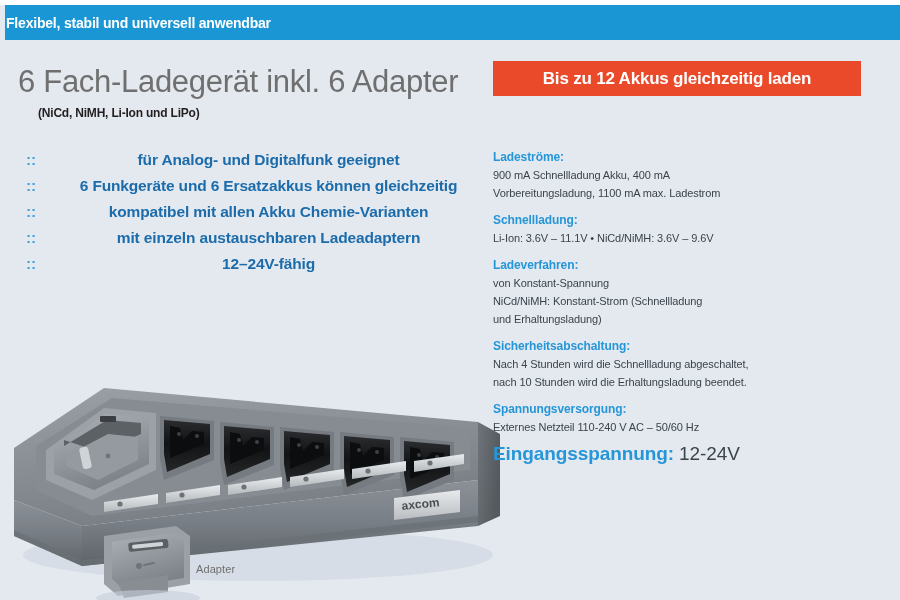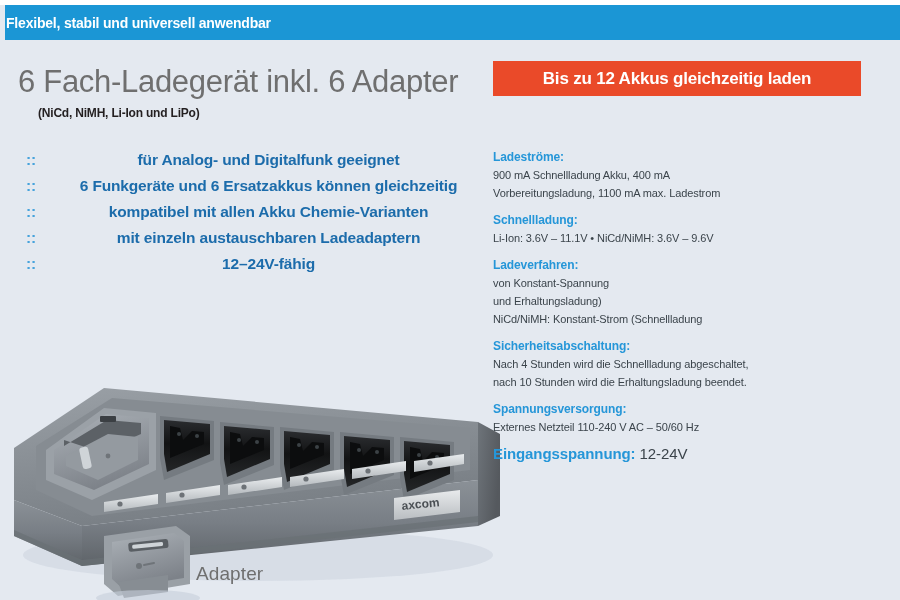--- a/index.html
+++ b/index.html
@@ -115,21 +115,21 @@
     top: 290px;
     width: 500px;
     height: 270px;
   }
   .photo svg { display: block; }
 
   .adapter-caption {
     position: absolute;
     left: 196px;
     top: 523px;
-    font-size: 19px;
+    font-size: 11px;
     font-weight: 400;
     color: #6f6f6f;
     letter-spacing: 0.1px;
   }
 
   
   .right-col {
     position: absolute;
     left: 482px;
     top: 40px;
@@ -171,21 +171,21 @@
     line-height: 18px;
     letter-spacing: -0.1px;
   }
   .spec-line {
     font-size: 11px;
     color: #3b444b;
     line-height: 18px;
     letter-spacing: -0.1px;
   }
   .spec-inline {
-    font-size: 15px;
+    font-size: 19px;
     line-height: 18px;
     letter-spacing: -0.1px;
   }
   .spec-inline .k {
     font-weight: bold;
     color: #2596d8;
   }
   .spec-inline .v {
     color: #3b444b;
   }
@@ -392,22 +392,22 @@
       </div>
 
       <div class="spec-block">
         <div class="spec-heading">Schnellladung:</div>
         <div class="spec-line">Li-Ion: 3.6V – 11.1V • NiCd/NiMH: 3.6V – 9.6V</div>
       </div>
 
       <div class="spec-block">
         <div class="spec-heading">Ladeverfahren:</div>
         <div class="spec-line">von Konstant-Spannung</div>
+        <div class="spec-line">NiCd/NiMH: Konstant-Strom (Schnellladung</div>
         <div class="spec-line">und Erhaltungsladung)</div>
-        <div class="spec-line">NiCd/NiMH: Konstant-Strom (Schnellladung</div>
       </div>
 
       <div class="spec-block">
         <div class="spec-heading">Sicherheitsabschaltung:</div>
         <div class="spec-line">Nach 4 Stunden wird die Schnellladung abgeschaltet,</div>
         <div class="spec-line">nach 10 Stunden wird die Erhaltungsladung beendet.</div>
       </div>
 
       <div class="spec-block">
         <div class="spec-heading">Spannungsversorgung:</div>

